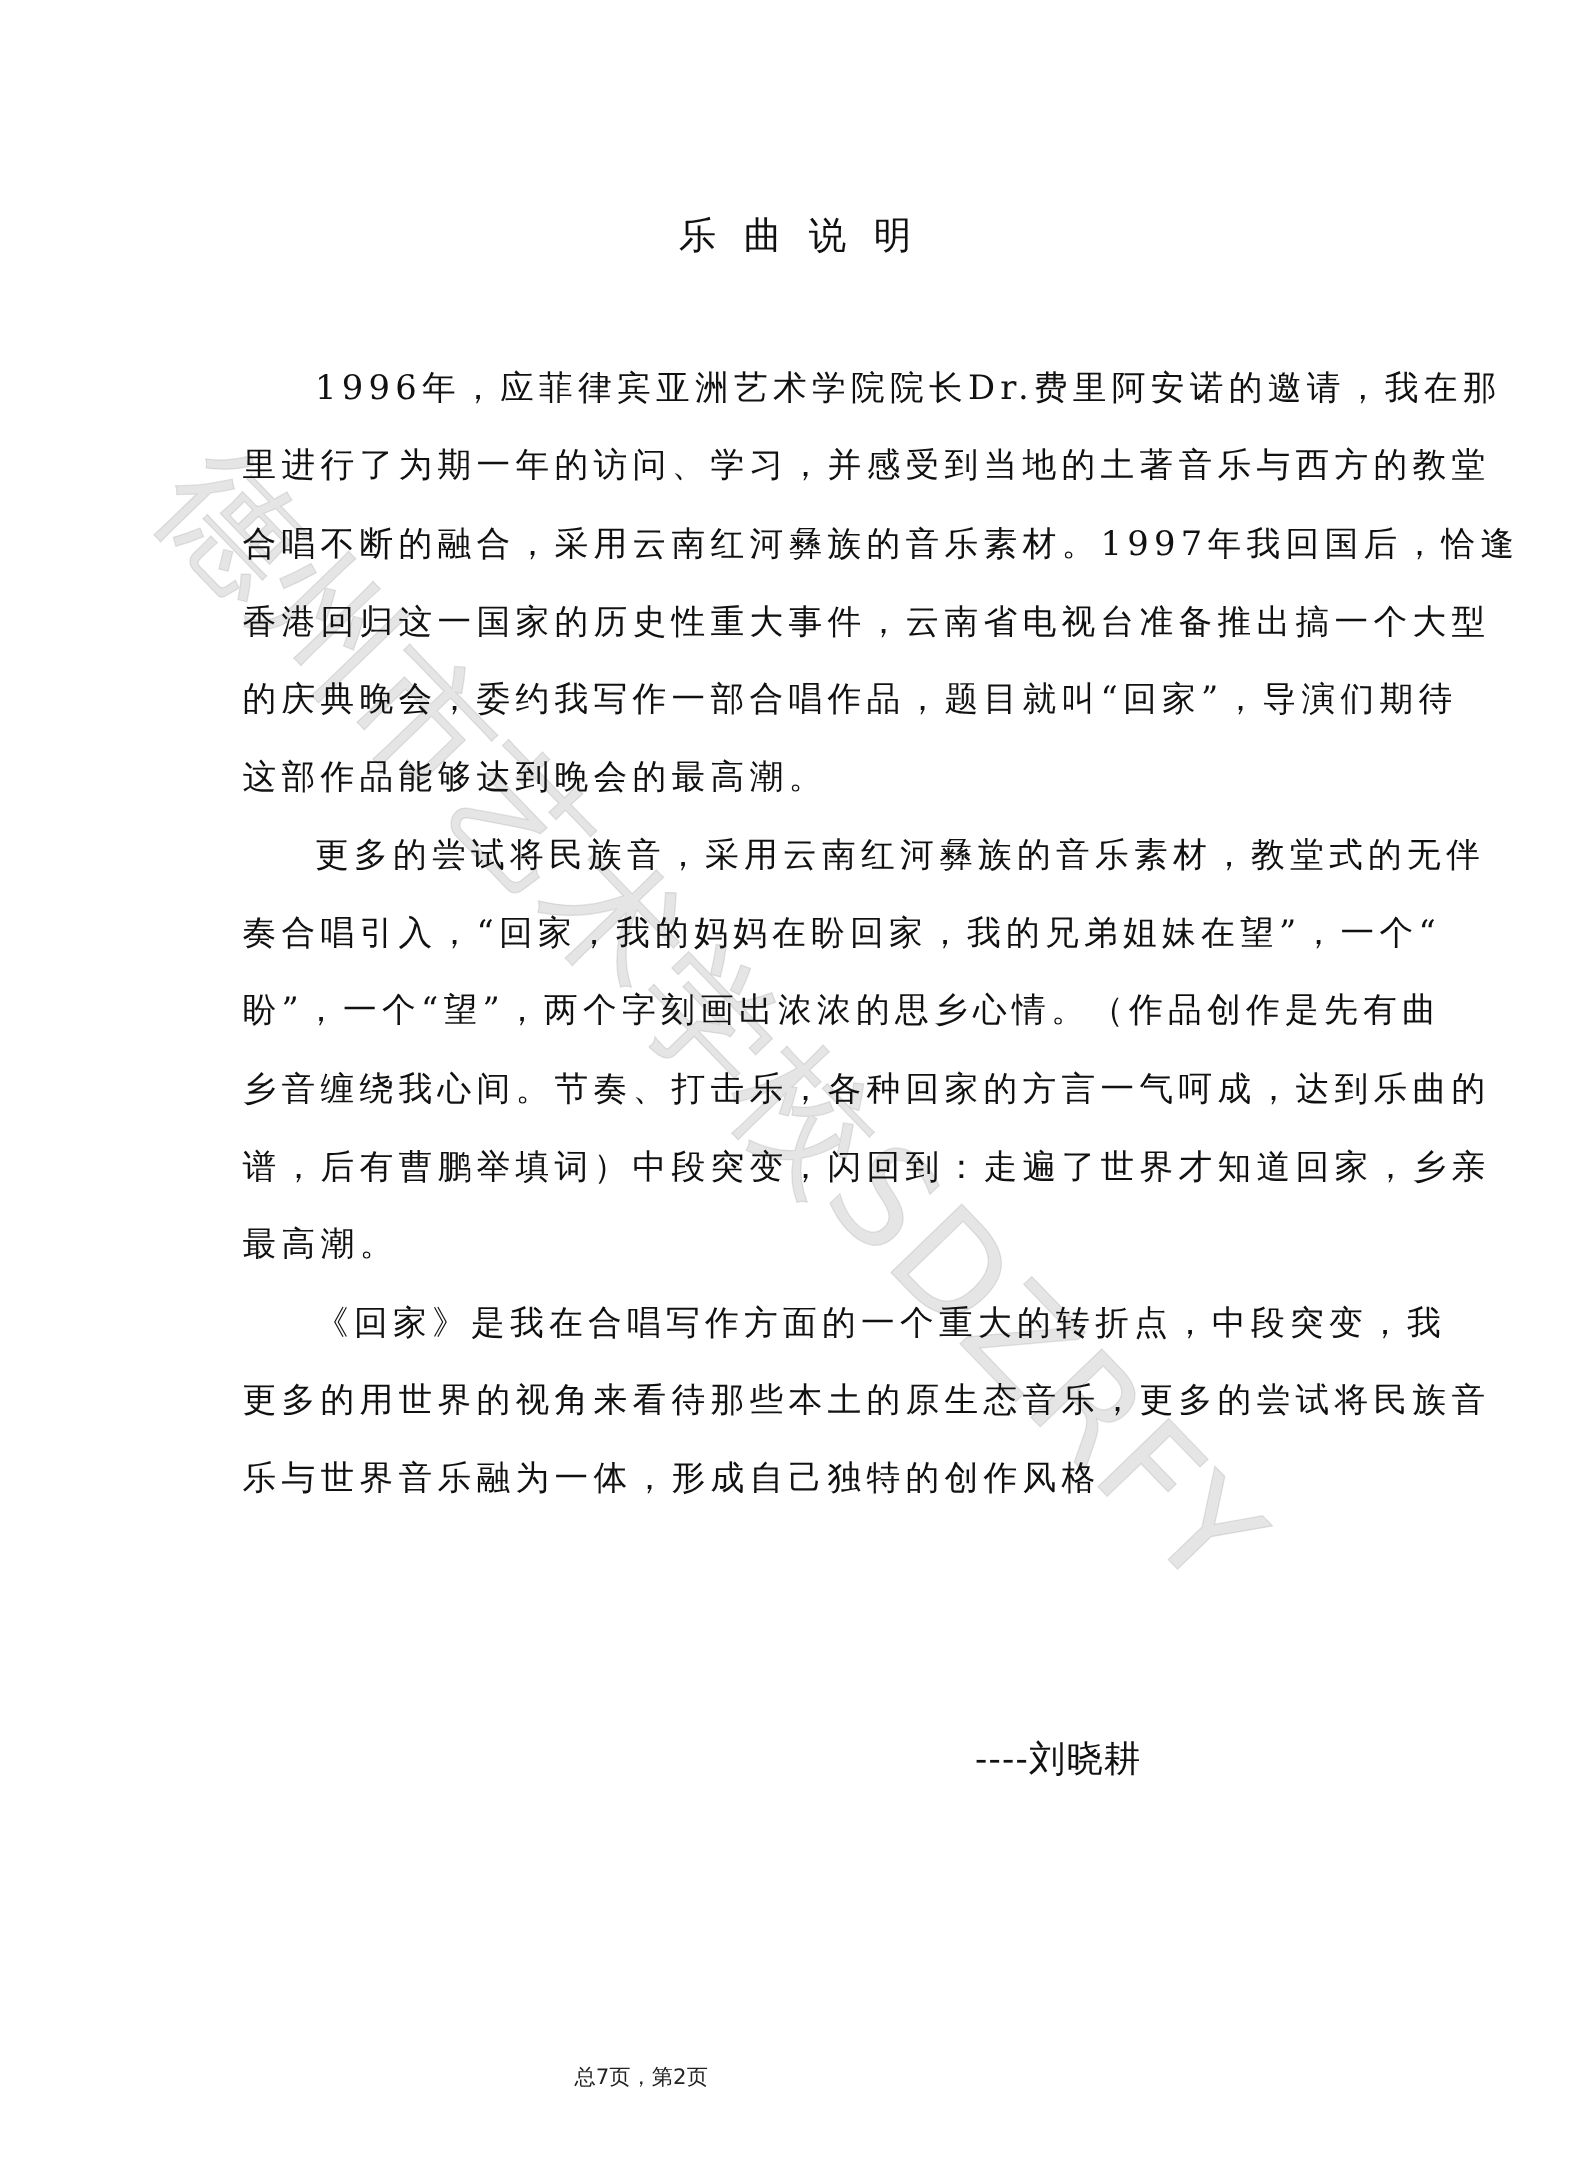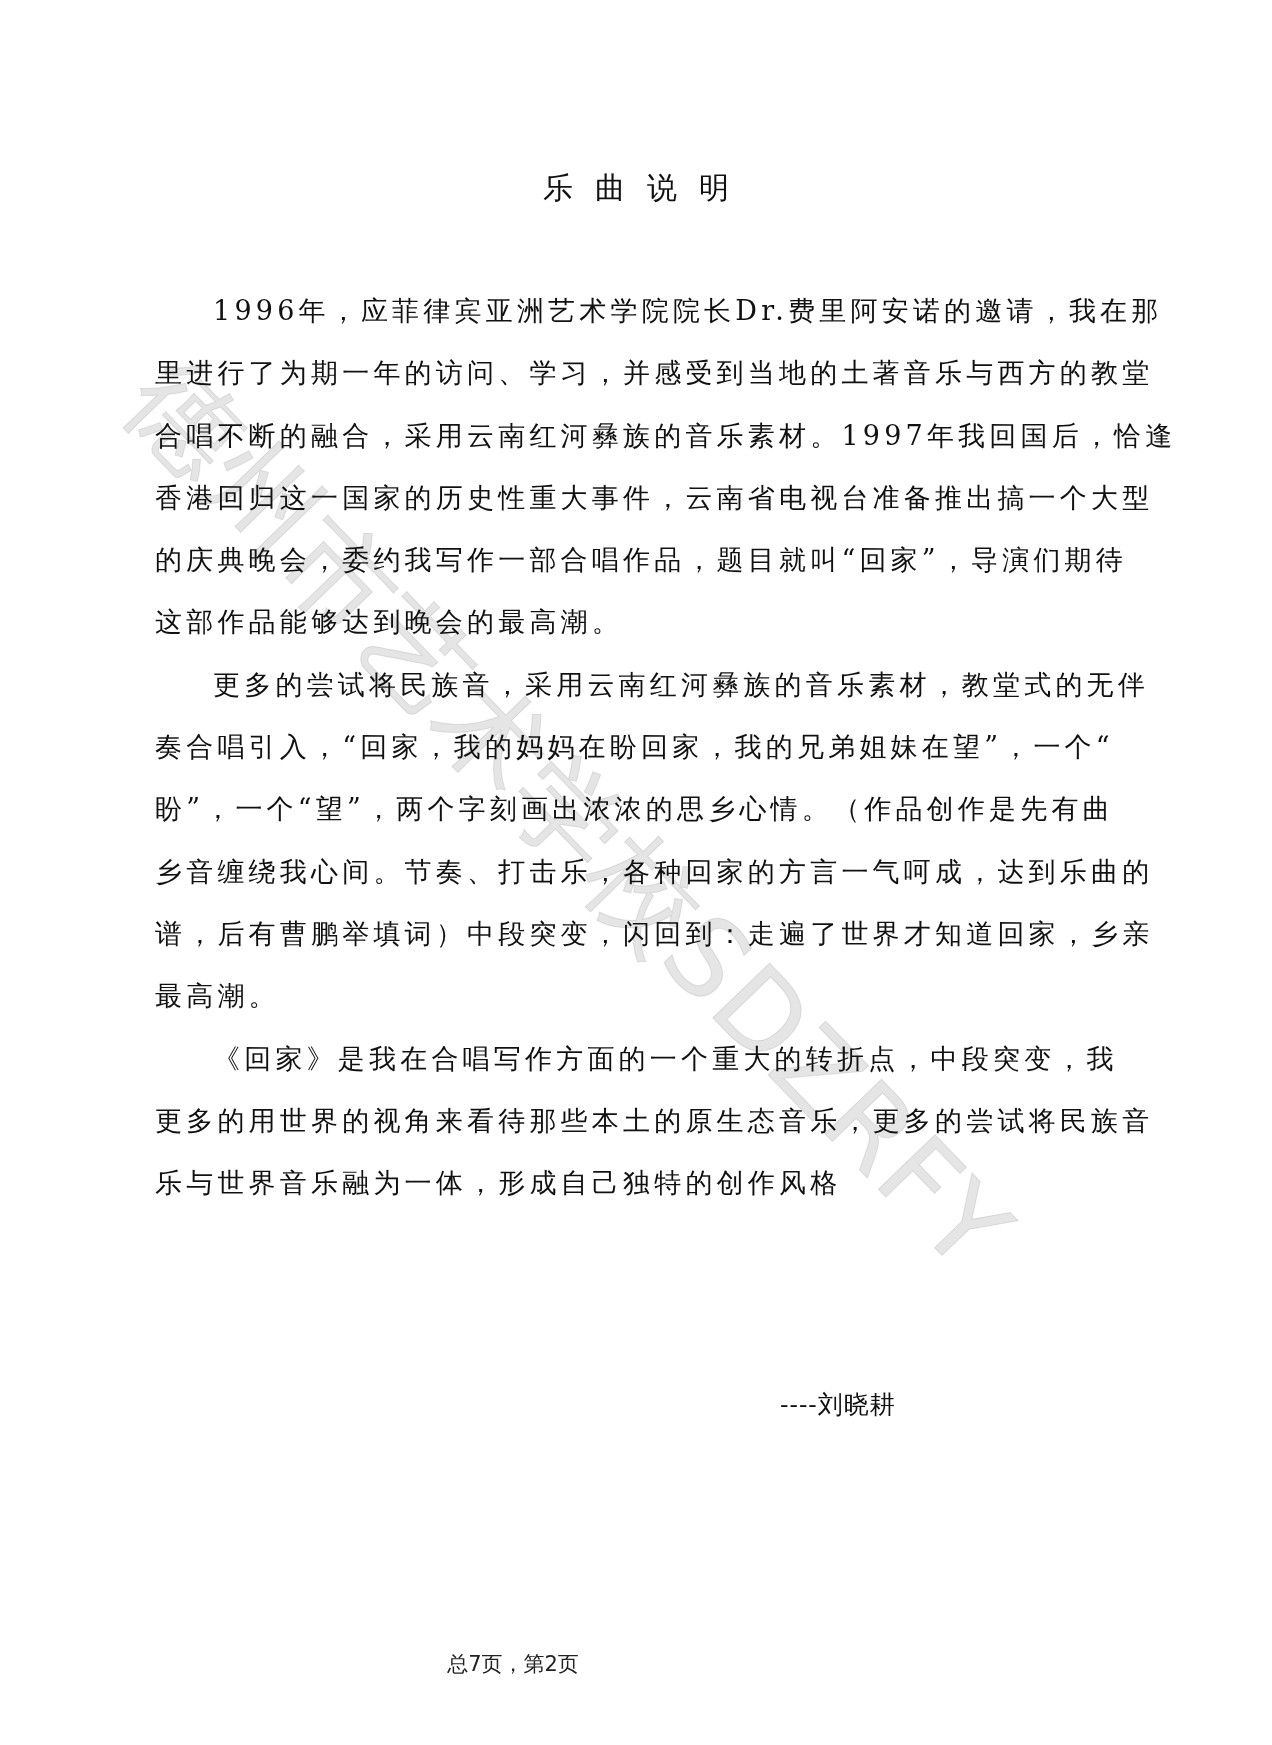--- a/index.html
+++ b/index.html
@@ -40,37 +40,37 @@
       width: 970px;
     }
     .para {
       margin: 0;
       font-size: 27px;
       line-height: 62.3px;
       letter-spacing: 4.2px;
       text-align: justify;
       text-justify: inter-character;
     }
-    .para.indent { text-indent: 58px; }
+    .para.indent { text-indent: 58px; margin-left: 39px; }
     .line { display: block; white-space: nowrap; }
     .signature {
       position: absolute;
       top: 1388px;
       left: 780px;
-      font-size: 25px;
+      font-size: 29px;
       letter-spacing: 1px;
     }
     .footer {
       position: absolute;
       top: 1650px;
       left: 0;
       width: 1026px;
       text-align: center;
       font-family: "DejaVu Sans", "Liberation Sans", sans-serif;
-      font-size: 21px;
+      font-size: 17px;
       color: #222;
     }
     .watermark {
       position: absolute;
       left: 200px;
       top: 330px;
       font-family: "DejaVu Sans", "Liberation Sans", sans-serif;
       font-size: 108px;
       color: rgba(160,160,160,0.28);
       transform-origin: 0 0;

